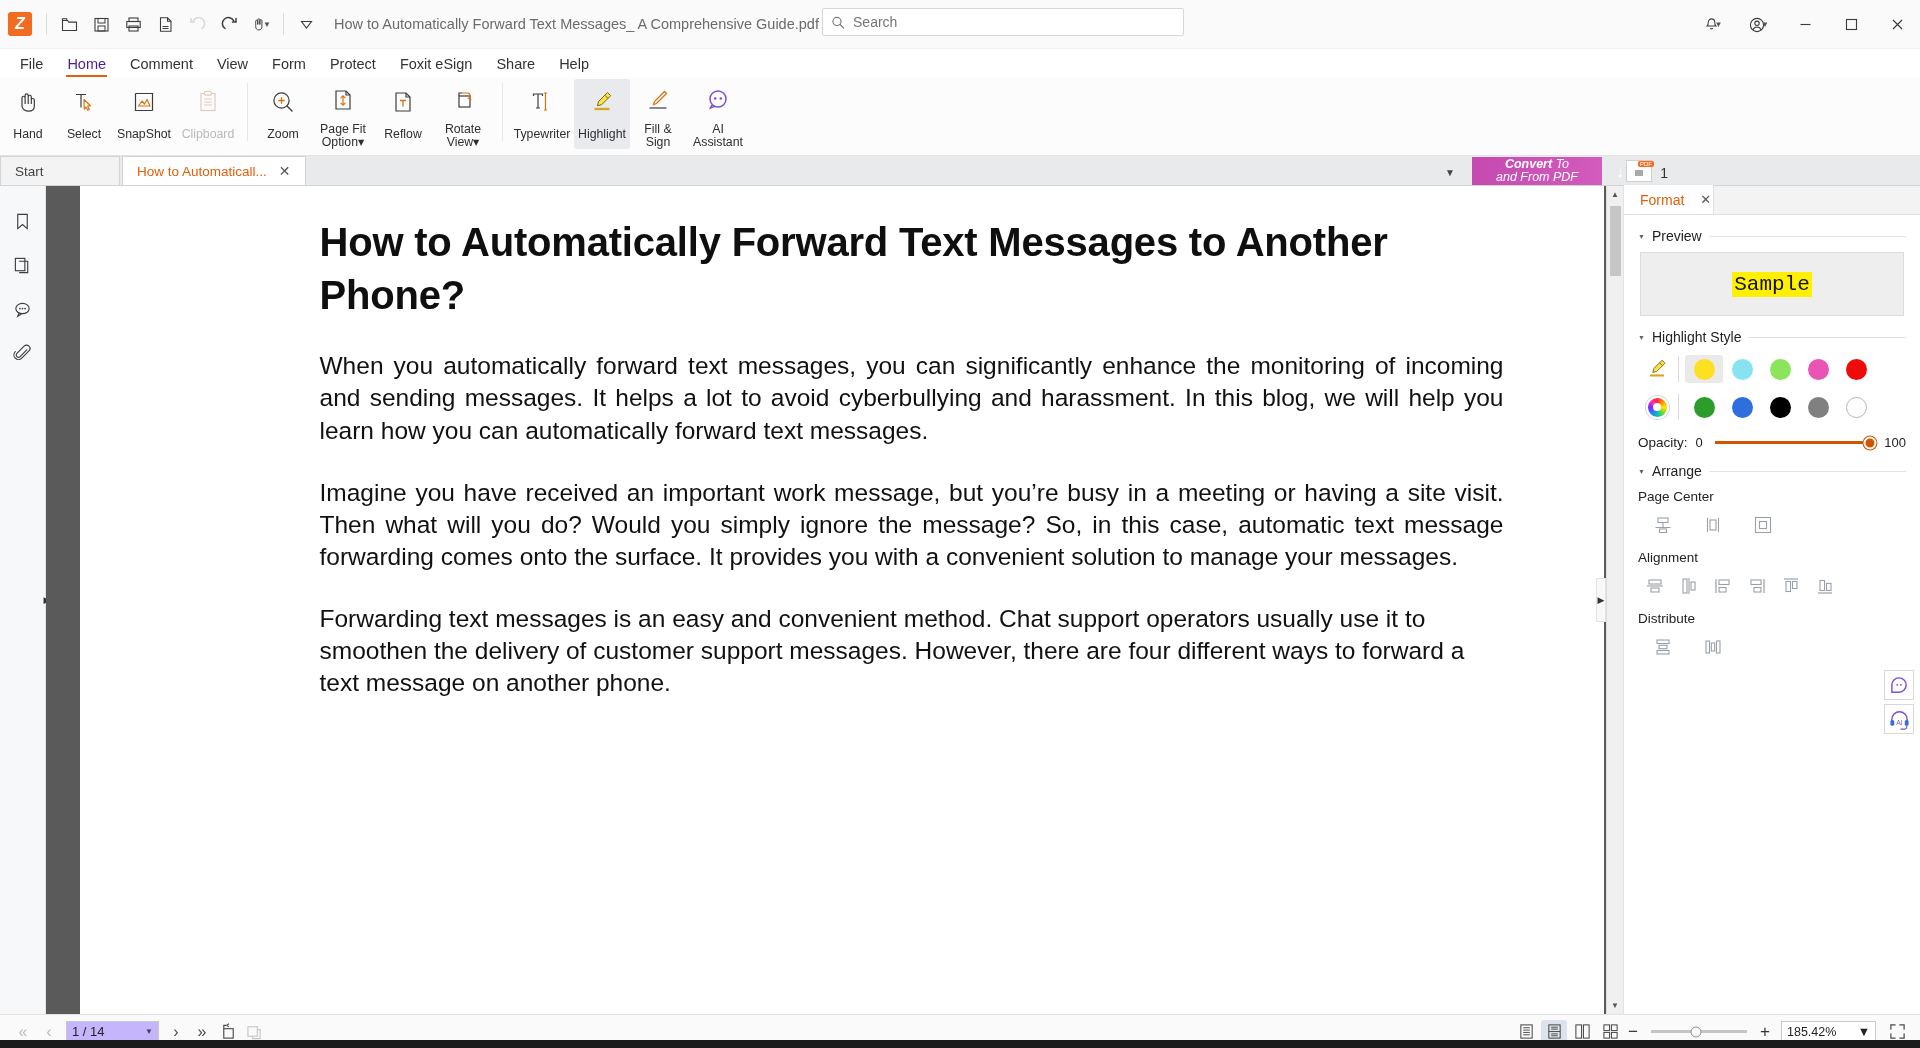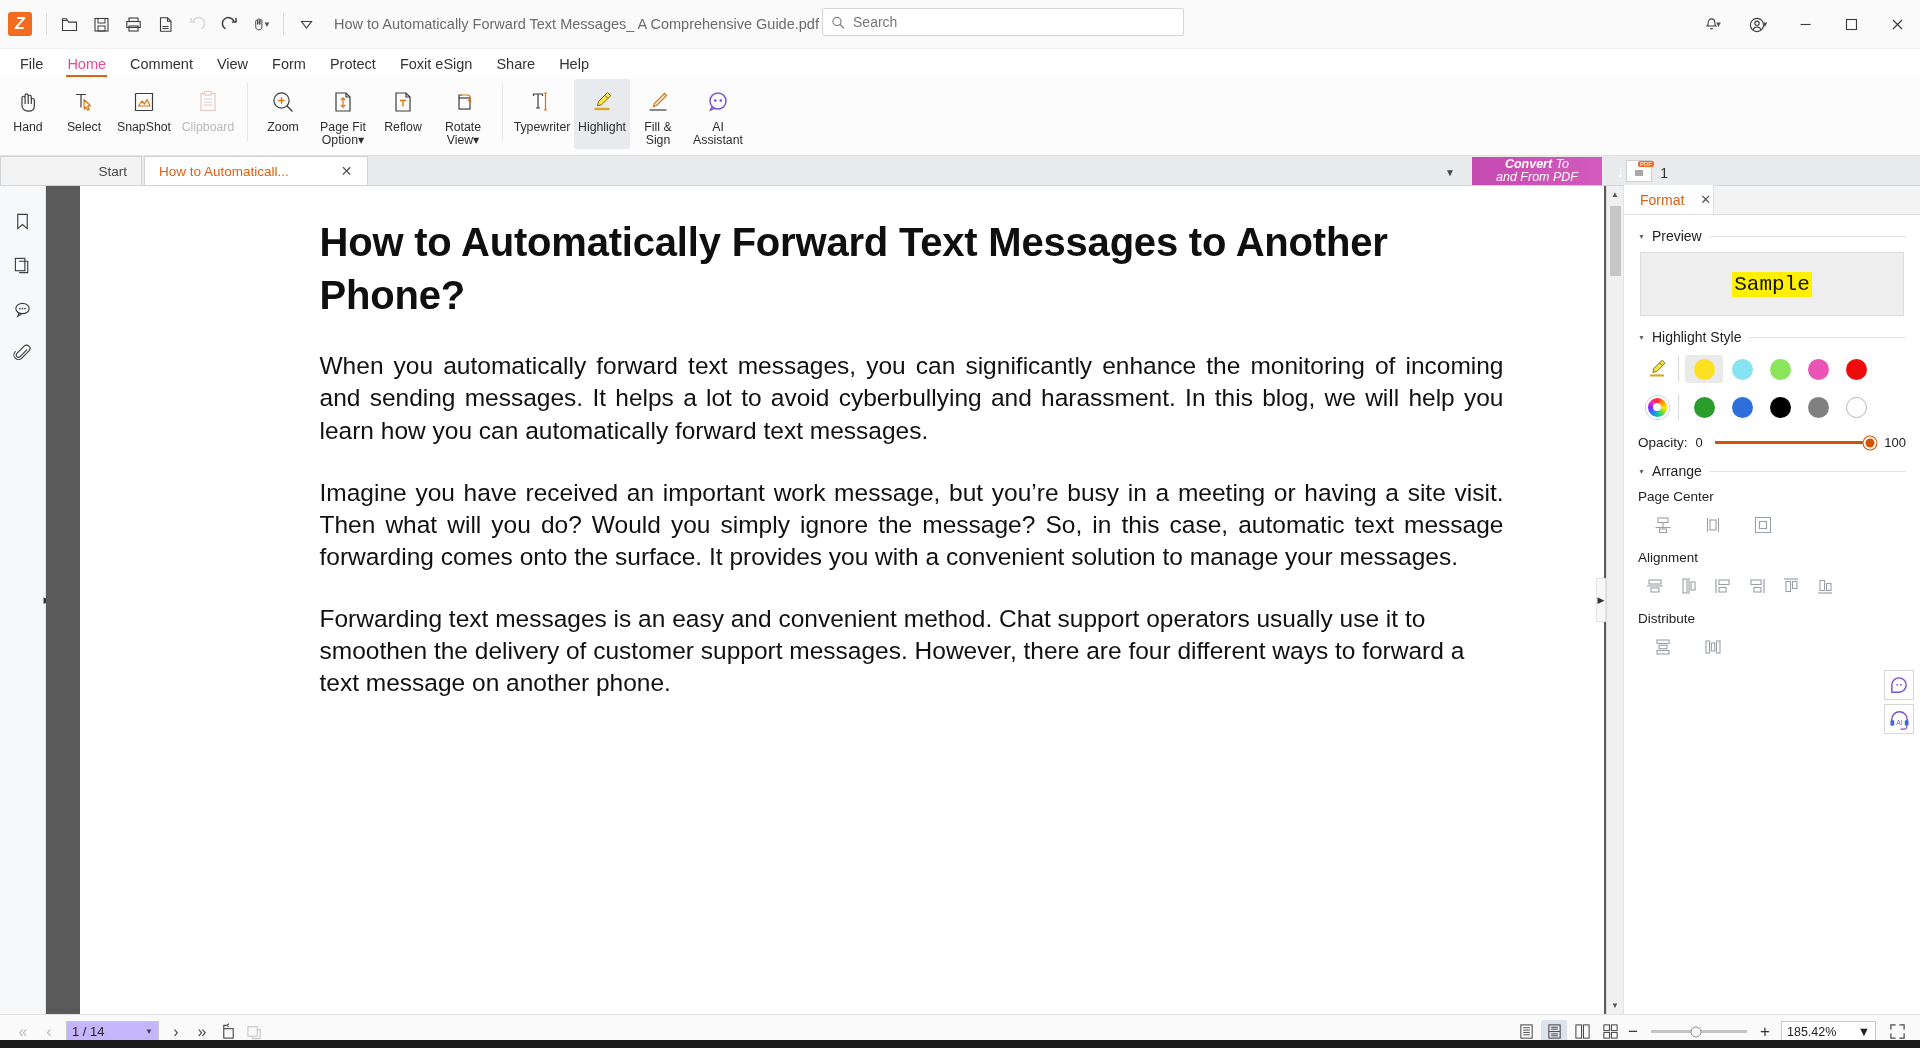--- a/index.html
+++ b/index.html
@@ -48,60 +48,60 @@
 
   
   .menubar {
     height: 28px; display:flex; align-items:flex-end; background:#fff;
     padding-left: 8px; flex: 0 0 28px;
   }
   .menu-item {
     font-size: 14.5px; color: #333; padding: 2px 12px 5px 12px; cursor:default;
     position: relative; font-weight: 400;
   }
-  .menu-item.active { color: #ec4899; }
+  .menu-item.active { color: #4c1d95; }
   .menu-item.active::after {
     content:''; position:absolute; left: 11px; right: 11px; bottom: 0px;
     height: 2px; background: #e1600b;
   }
 
   
   .ribbon {
     height: 79px; background:#fcfcfc; display:flex; align-items:flex-start;
     border-bottom: 1px solid #e3e3e3; flex: 0 0 79px; padding-top: 2px;
   }
   .rb-group { display:flex; align-items:flex-start; height: 74px; }
   .rb-sep { width:1px; height: 58px; background:#e6e6e6; margin: 4px 7px 0 7px; }
   .rb-btn {
     width: 56px; min-width:48px; height: 70px; display:flex; flex-direction:column;
     align-items:center; justify-content:flex-start; padding-top: 7px; cursor:default;
     border-radius: 3px;
   }
   .rb-btn.wide { width: 64px; }
   .rb-btn .ic { height: 32px; display:flex; align-items:center; justify-content:center; }
   .rb-btn .lb {
-    font-size: 12.3px; color:#2e2e2e; text-align:right; line-height: 13px; margin-top: 3px;
+    font-size: 12.3px; color:#2e2e2e; text-align:right; line-height: 13px; margin-top: 10px;
     white-space: nowrap;
   }
   .rb-btn .lb2 { font-size: 12.3px; color:#2e2e2e; text-align:center; line-height: 13px; }
   .rb-btn.disabled .lb { color:#b9b9b9; }
   .rb-btn.selected { background:#e9eaed; }
 
   
   .tabstrip {
     height: 30px; background:#e9eaec; display:flex; align-items:flex-end;
     flex: 0 0 30px; position: relative; border-bottom: 1px solid #d2d3d5;
   }
   .dtab {
     height: 29px; display:flex; align-items:center; padding: 0 14px;
     font-size: 13.5px; color:#444; background:#f3f3f4; border:1px solid #d2d3d5;
     border-bottom: none; margin-right: 2px; cursor:default; white-space:nowrap;
   }
-  .dtab.start { width: 142px; justify-content: flex-end; }
-  .dtab.active { background:#fff; color:#e1600b; border-color:#d2d3d5;gap:40px; }
+  .dtab.start { width: 120px; }
+  .dtab.active { background:#fff; color:#e1600b; border-color:#d2d3d5; }
   .dtab .x { margin-left: 12px; color:#555; font-size: 14px; }
   .tab-caret {
     position: absolute; right: 465px; bottom: 7px; font-size: 10px; color:#444;
   }
   .convert-ad {
     position:absolute; right: 318px; bottom: 0px; height: 28px; width: 130px;
     background: linear-gradient(90deg,#c44ab0,#d35bbd); display:flex; flex-direction:column;
     align-items:center; justify-content:center; color:#fff; font-style: italic;
     font-size: 12.5px; line-height: 13px; font-weight: bold;
   }

